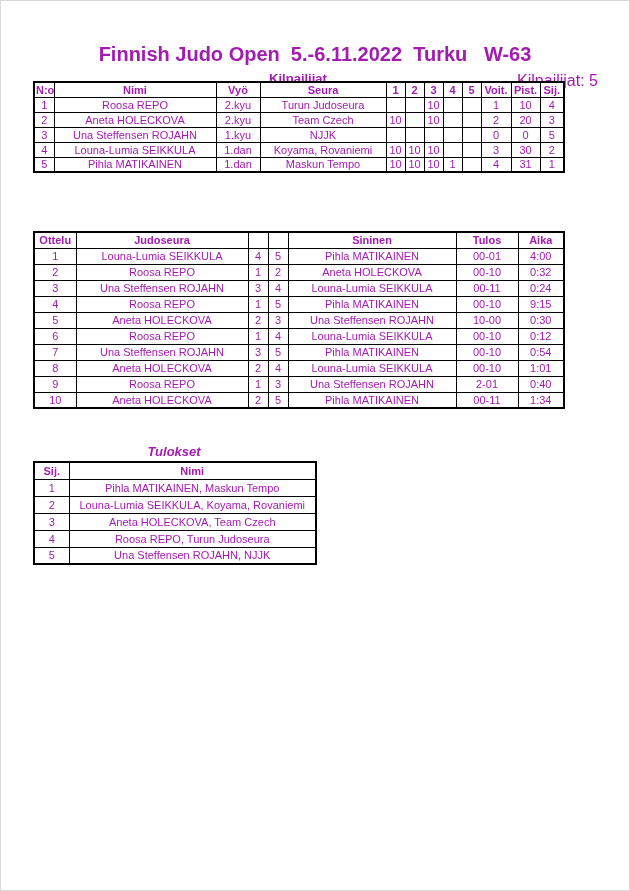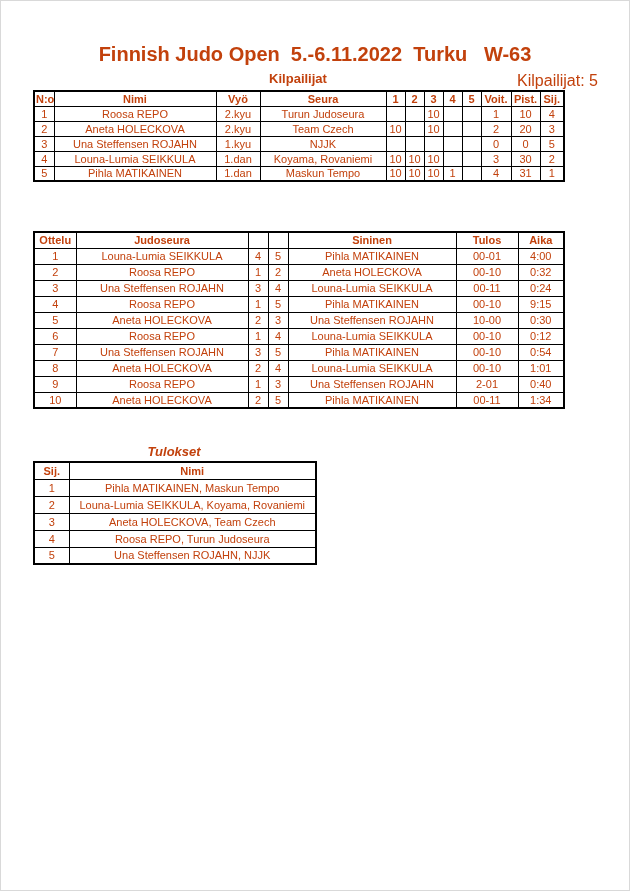--- a/index.html
+++ b/index.html
@@ -2,21 +2,21 @@
 <html><head>
 <meta charset="utf-8">
 <style>
   * { box-sizing: border-box; }
   html, body { margin: 0; padding: 0; background: #ffffff; }
   .page {
     position: relative;
     width: 630px;
     height: 891px;
     background: #ffffff;
-    color: #c2410c;
+    color: #a21caf;
     font-family: "Liberation Sans", sans-serif;
     overflow: hidden;
     outline: 1px solid #d9d9d9;
     outline-offset: -1px;
     margin: 0 auto;
   }
   .title {
     position: absolute;
     top: 43px; left: 0;
     width: 100%;
@@ -41,21 +41,21 @@
     font-size: 16px;
   }
   table.t {
     position: absolute;
     left: 33px;
     border-collapse: collapse;
     table-layout: fixed;
     border: 2px solid #000;
     background: #fff;
   }
-  .t1 { top: 90px;  width: 530px; }
+  .t1 { top: 81px;  width: 530px; }
   .t2 { top: 231px; width: 530px; }
   .t3 { top: 461px; width: 282px; }
   .t th, .t td {
     border: 1px solid #000;
     font-size: 11px;
     padding: 0 3px;
     overflow: hidden;
     white-space: nowrap;
     vertical-align: middle;
   }

